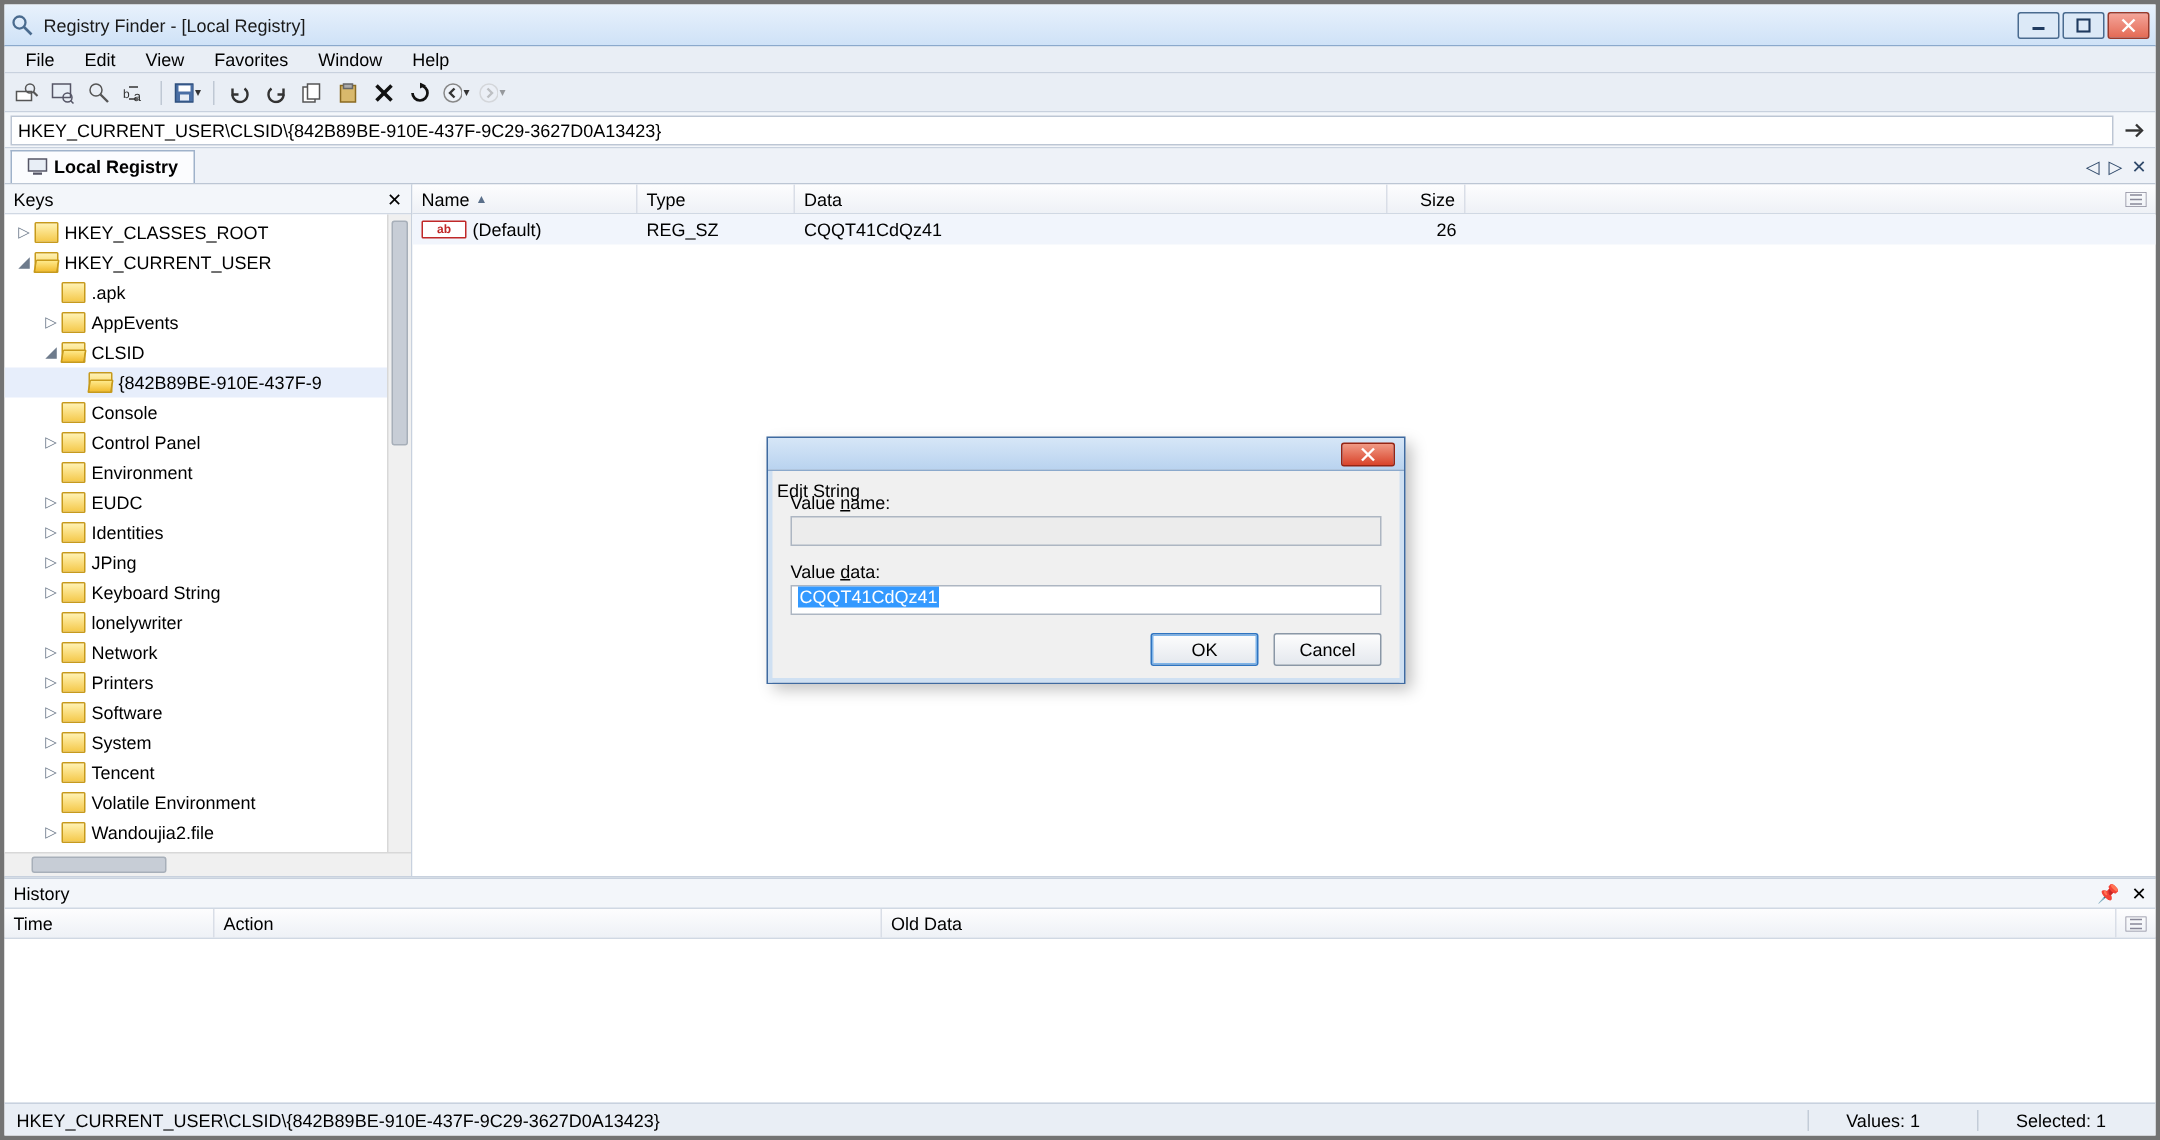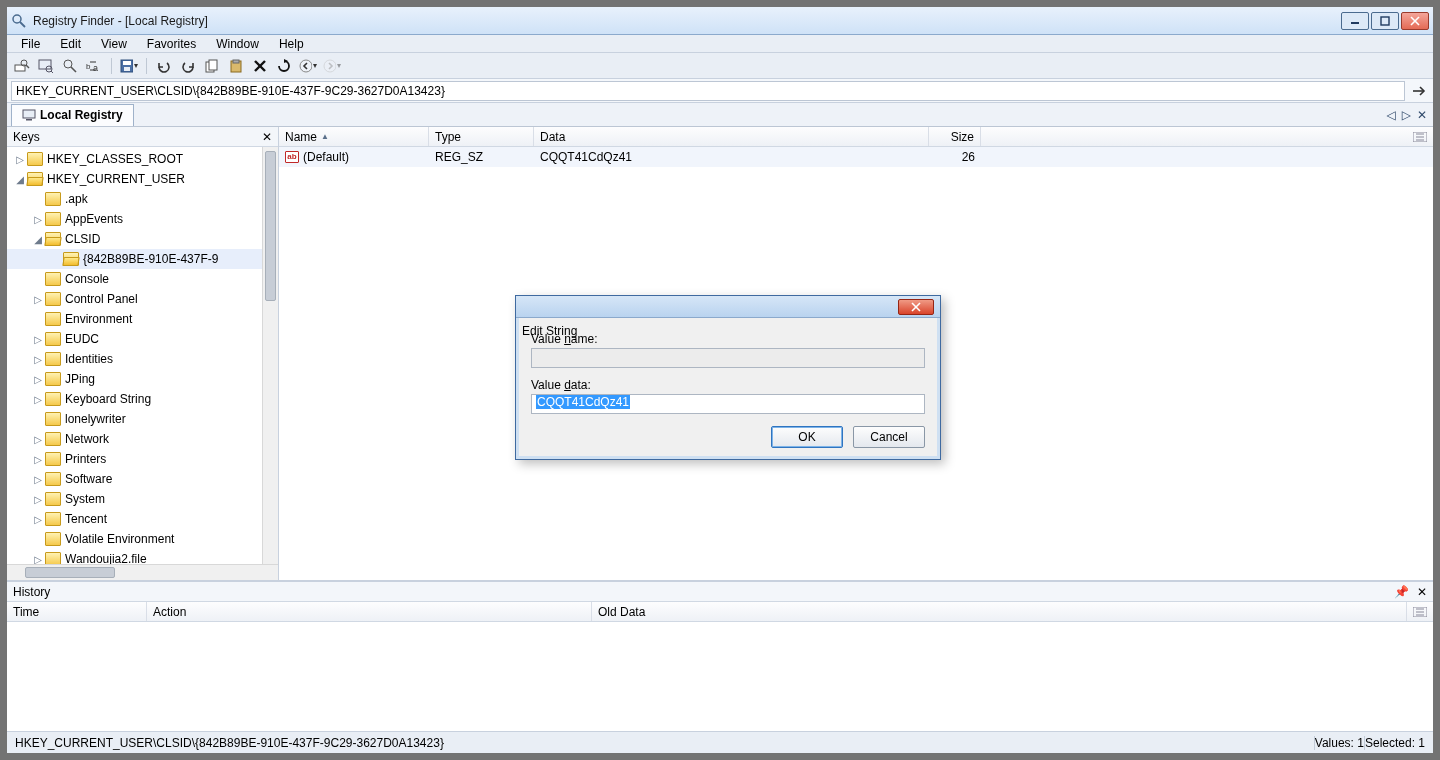--- a/index.html
+++ b/index.html
@@ -1,19 +1,19 @@
 <!DOCTYPE html>
 <html><head>
 <meta charset="utf-8">
 <style>
   * { box-sizing: border-box; }
   html, body { margin:0; padding:0; height:100%; font-family: "Segoe UI", Tahoma, sans-serif; font-size:12px; color:#000; }
   body { background:#fff; overflow:hidden; }
 
-  .window { width:1440px; height:760px; border:7px solid #737373; background:#fff; position:relative; display:flex; flex-direction:column; }
+  .window { width:1440px; height:760px; border:3px solid #737373; background:#fff; position:relative; display:flex; flex-direction:column; }
 
   
   .titlebar { height:28px; background:linear-gradient(#e8f1fc,#cfe2f7); display:flex; align-items:center; padding:0 4px; border-bottom:1px solid #8ba9cc; }
   .titlebar .app-icon { width:16px; height:16px; margin-right:6px; display:flex; align-items:center; justify-content:center; }
   .titlebar .title { flex:1; color:#1a1a1a; }
   .win-btns { display:flex; gap:2px; }
   .win-btn { width:28px; height:18px; border:1px solid #4a6b8f; border-radius:2px; background:#dce9f7; display:flex; align-items:center; justify-content:center; font-size:12px; color:#1f3a5f;}
   .win-btn.close { background:linear-gradient(#f4a59a,#e46a55); border-color:#9a3a2c; color:#fff;}
 
   
@@ -64,30 +64,30 @@
   .gh.name{width:150px;} .gh.type{width:105px;} .gh.data{flex:1; max-width:395px;text-align:center;} .gh.size{width:52px; text-align:right; justify-content:flex-end;}
   .gh .sorticon{font-size:8px;color:#5a6f8a;}
   .gh.tools{margin-left:auto;padding-right:6px;border-right:none;}
   .grid-body { flex:1; background:#fff; }
   .grow { height:20px; display:flex; align-items:center; background:#f1f5fc;}
   .grow .c{padding:0 6px;}
   .grow .c.name{width:150px; display:flex; align-items:center; gap:4px;}
   .grow .c.type{width:105px;}
   .grow .c.data{flex:1; max-width:395px;}
   .grow .c.size{width:52px; text-align:right;}
-  .abicon{width:14px;height:12px;border:1px solid #c02828;background:#fff;font-size:8px;line-height:10px;text-align:center;color:#c02828;font-weight:bold;border-radius:1px;}
+  .abicon{width:30px;height:12px;border:1px solid #c02828;background:#fff;font-size:8px;line-height:10px;text-align:center;color:#c02828;font-weight:bold;border-radius:1px;}
 
   
   .history { height:150px; display:flex; flex-direction:column; border-top:1px solid #c8d1de; }
   .history .grid-head .time{width:140px;} .history .grid-head .action{flex:1; max-width:445px;} .history .grid-head .old{flex:1;}
 
   
   .statusbar { height:22px; background:#e9eef5; border-top:1px solid #c8d1de; display:flex; align-items:center; padding:0 8px;}
   .statusbar .left{flex:1;}
-  .statusbar .cell{border-left:1px solid #c3ccd8; padding:0 0;}
+  .statusbar .cell{border-left:1px solid #c3ccd8; padding:0 25px;margin-left:13px;}
 
   
   .dialog { position:absolute; left:508px; top:288px; width:426px; border:1px solid #3f6aa0; box-shadow:4px 4px 10px rgba(0,0,0,.25); background:#f0f0f0; }
   .dialog .dlg-titlebar{height:22px;background:linear-gradient(#d6e6f7,#b9d3ef);display:flex;align-items:center;padding:0 6px;border-bottom:1px solid #8ba9cc;}
   .dialog .dlg-titlebar .t{flex:1;margin-top:48px;}
   .dialog .dlg-close{width:36px;height:16px;background:linear-gradient(#f09a85,#d9442b);border:1px solid #952514;border-radius:2px;display:flex;align-items:center;justify-content:center;color:#fff;font-weight:bold;font-size:11px;}
   .dialog .body{ padding:10px 12px 8px; border:3px solid #cfe0f2; border-top:none; }
   .dlg-label{display:block;margin:4px 0 2px;}
   .dlg-input{width:100%;height:20px;border:1px solid #adb6c2;background:#ececec;padding:0 4px;font:inherit;}
   .dlg-input.on{background:#fff;}

